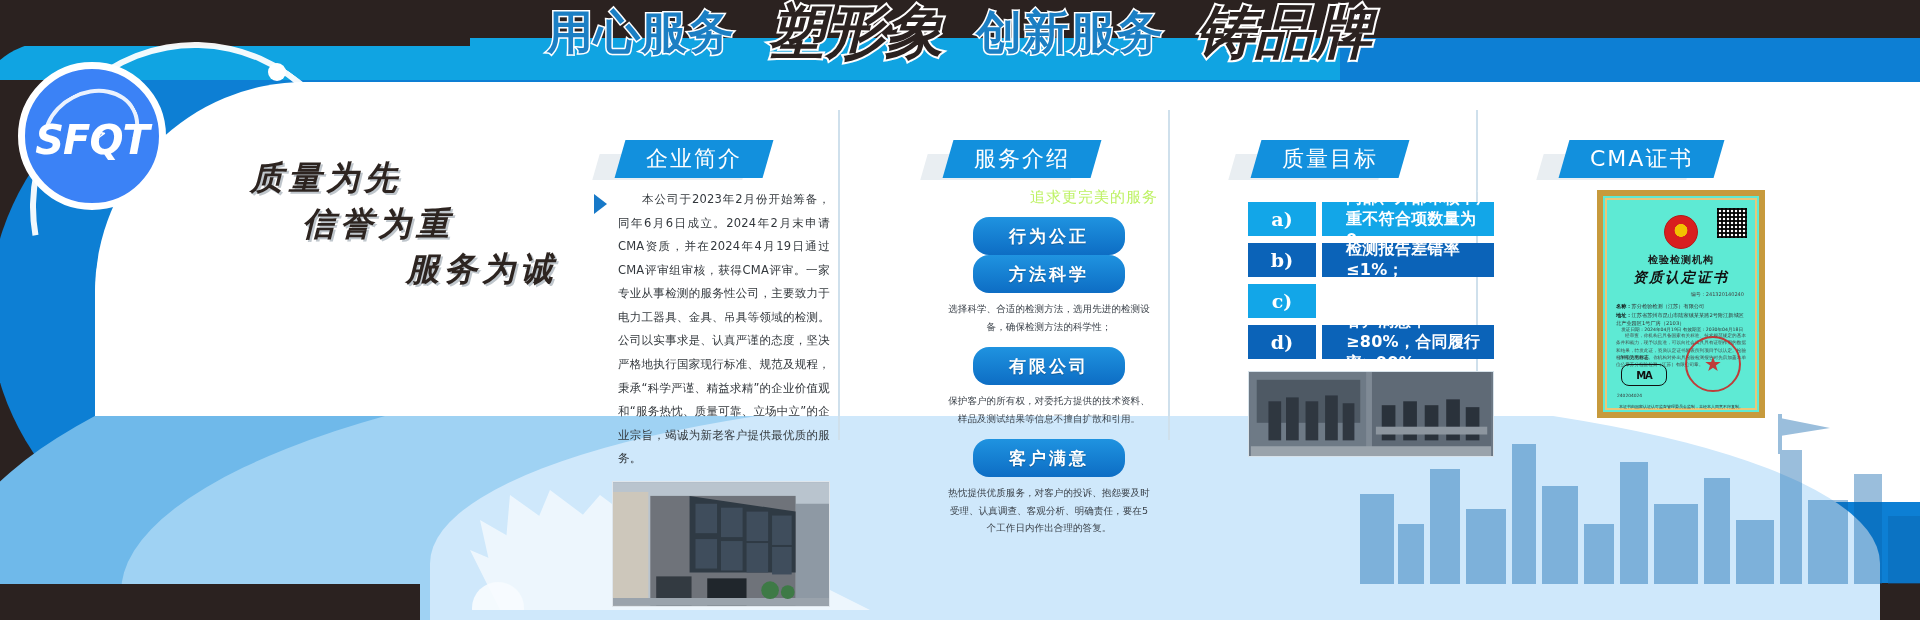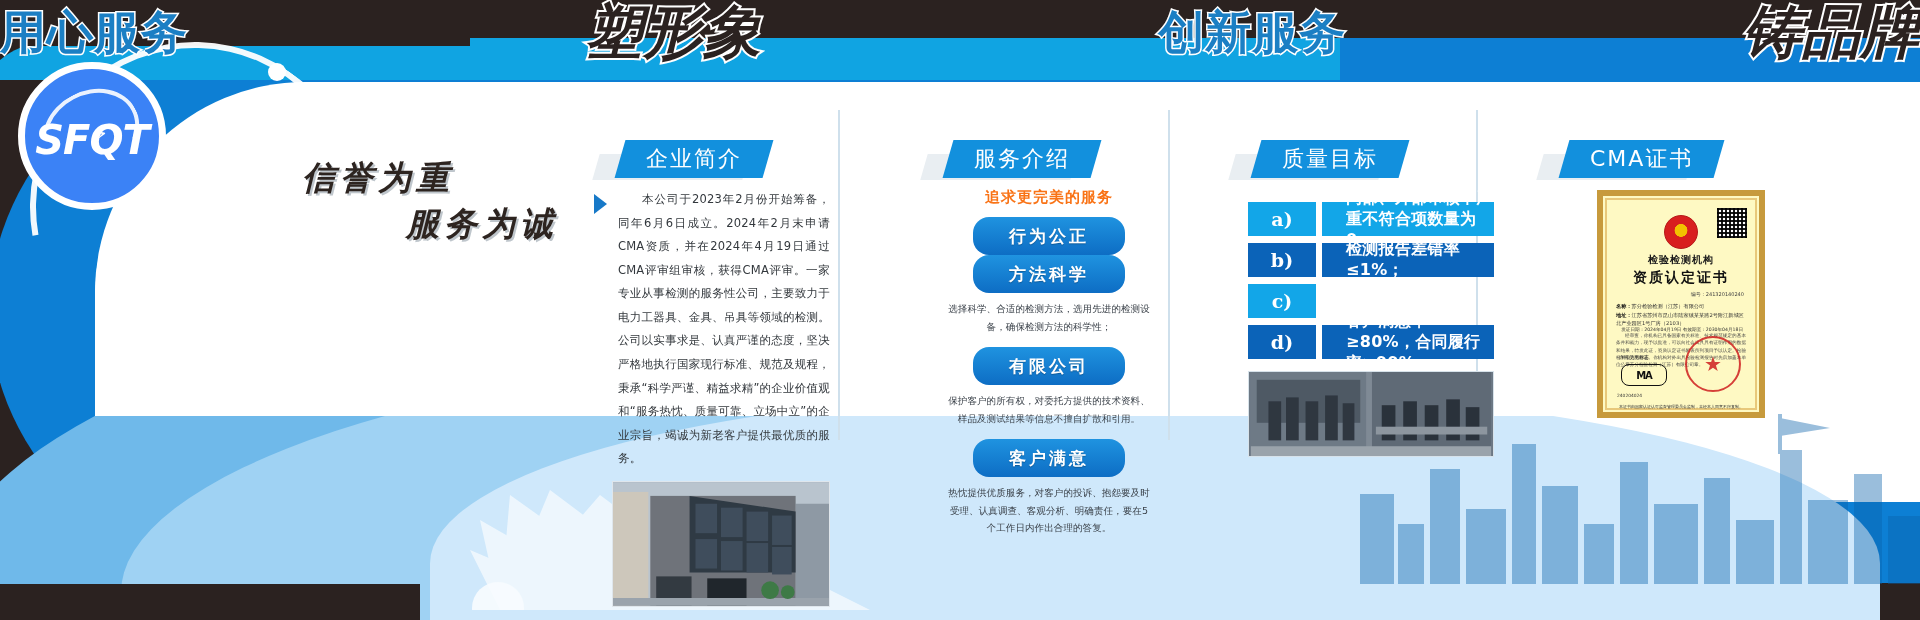--- a/index.html
+++ b/index.html
@@ -106,21 +106,21 @@
     position:absolute; left:470px; top:400px; width:420px; height:210px;
     opacity:.85; pointer-events:none;
   }
 
   
   .city { position:absolute; right:0; bottom:36px; width:560px; height:210px; opacity:.55; }
 
   
   .top-title {
     position:absolute; left:0; right:0; top:2px; height:62px;
-    display:flex; align-items:center; justify-content:space-between; gap:32px;
+    display:flex; align-items:center; justify-content:center; gap:32px;
     z-index:30;
   }
   .tt-blue {
     font-size:46px; font-weight:900; color:#1b7fc4;
     -webkit-text-stroke:3px #ffffff; paint-order:stroke fill;
     letter-spacing:1px; font-family:"DejaVu Sans","Liberation Sans",sans-serif;
   }
   .tt-white {
     font-size:58px; font-weight:900; color:#2b2220;
     -webkit-text-stroke:4px #ffffff; paint-order:stroke fill;
@@ -169,21 +169,21 @@
     border-left:13px solid #1779c8; border-top:10px solid transparent;
     border-bottom:10px solid transparent;
   }
   .photo {
     margin-top:10px; width:100%; height:126px; border:1px solid #dfe6ec;
     position:relative; overflow:hidden; background:#9aa6b2;
   }
 
   
   .svc-sub {
-    text-align:center; color:#f97316; font-size:15px; font-weight:700;
+    text-align:right; color:#bef264; font-size:15px; font-weight:400;
     letter-spacing:1px; margin:4px 0 10px;
   }
   .pill {
     margin:0 auto; width:152px; height:38px; border-radius:16px;
     background:linear-gradient(180deg,#1f93e0,#0d6dc4);
     color:#fff; font-size:17px; font-weight:800; letter-spacing:3px;
     display:flex; align-items:center; justify-content:center;
     text-shadow:0 1px 1px rgba(0,0,0,.25);
   }
   .svc-txt {
@@ -205,38 +205,38 @@
   .q-light .q-key, .q-light .q-val { background:#12a6e8; }
   .q-dark  .q-key, .q-dark  .q-val { background:#0b63b8; }
   .q-photo {
     margin-top:12px; width:100%; height:86px; border:1px solid #d7e2ea;
     background:#6c7884; position:relative; overflow:hidden;
   }
 
   
   .cert-wrap { display:flex; justify-content:center; margin-top:12px; }
   .cert {
-    width:168px; height:228px; background:#fef9c3;
+    width:168px; height:228px; background:#5eead4;
     border:6px solid #c79a3c; outline:2px solid #e8c87a; outline-offset:-10px;
     position:relative; padding:9px 9px 8px;
   }
   .cert-emblem {
     width:34px; height:34px; border-radius:50%; margin:10px auto 4px;
     background:radial-gradient(circle at 50% 45%,#f2c200 0 26%,#d81f1f 28% 100%);
     border:1px solid #b51717;
   }
   .cert-qr {
     position:absolute; right:12px; top:12px; width:30px; height:30px;
     background:
       repeating-linear-gradient(90deg,#1a1a1a 0 2px,#fff 2px 4px),
       repeating-linear-gradient(0deg,#1a1a1a 0 2px,transparent 2px 4px);
     background-blend-mode:multiply;
   }
   .cert-t1 { text-align:center; font-size:10px; font-weight:800; color:#1a1a1a; letter-spacing:1px; }
-  .cert-t2 { text-align:center; font-size:14px; font-weight:900; color:#111; letter-spacing:2px; margin-top:2px;}
+  .cert-t2 { text-align:center; font-size:14px; font-weight:900; color:#111; letter-spacing:2px; margin-top:2px;font-style:italic;}
   .cert-no { text-align:right; font-size:5px; color:#444; margin:4px 6px 6px 0; }
   .cert-line { font-size:5.2px; color:#333; margin:1.5px 4px; line-height:1.5; }
   .cert-line b { color:#111; }
   .cert-para { font-size:4.6px; color:#444; line-height:1.6; margin:4px 4px; text-indent:9px; text-align:justify;}
   .ma-box {
     position:absolute; left:18px; bottom:26px; width:46px; height:22px;
     border:1.5px solid #111; border-radius:8px; color:#111;
     font-size:10px; font-weight:800; display:flex; align-items:center; justify-content:center;
     letter-spacing:-1px;
   }
@@ -321,20 +321,21 @@
 
   <div class="logo-wrap">
     <div class="logo-inner">
       <div class="logo-swoosh"></div>
       <div class="logo-text">SFQT</div>
       <div class="logo-bolt">⚡</div>
     </div>
   </div>
 
   <div class="slogan">
+    <div class="sl1">质量为先</div>
     <div class="sl2">信誉为重</div>
     <div class="sl4">服务为诚</div>
   </div>
 
   <div class="divider" style="left:838px;top:110px;height:330px;"></div>
   <div class="divider" style="left:1168px;top:110px;height:330px;"></div>
   <div class="divider" style="left:1476px;top:110px;height:330px;"></div>
 
   <div class="panel" style="left:612px;top:140px;width:218px;">
     <div class="hdr">

